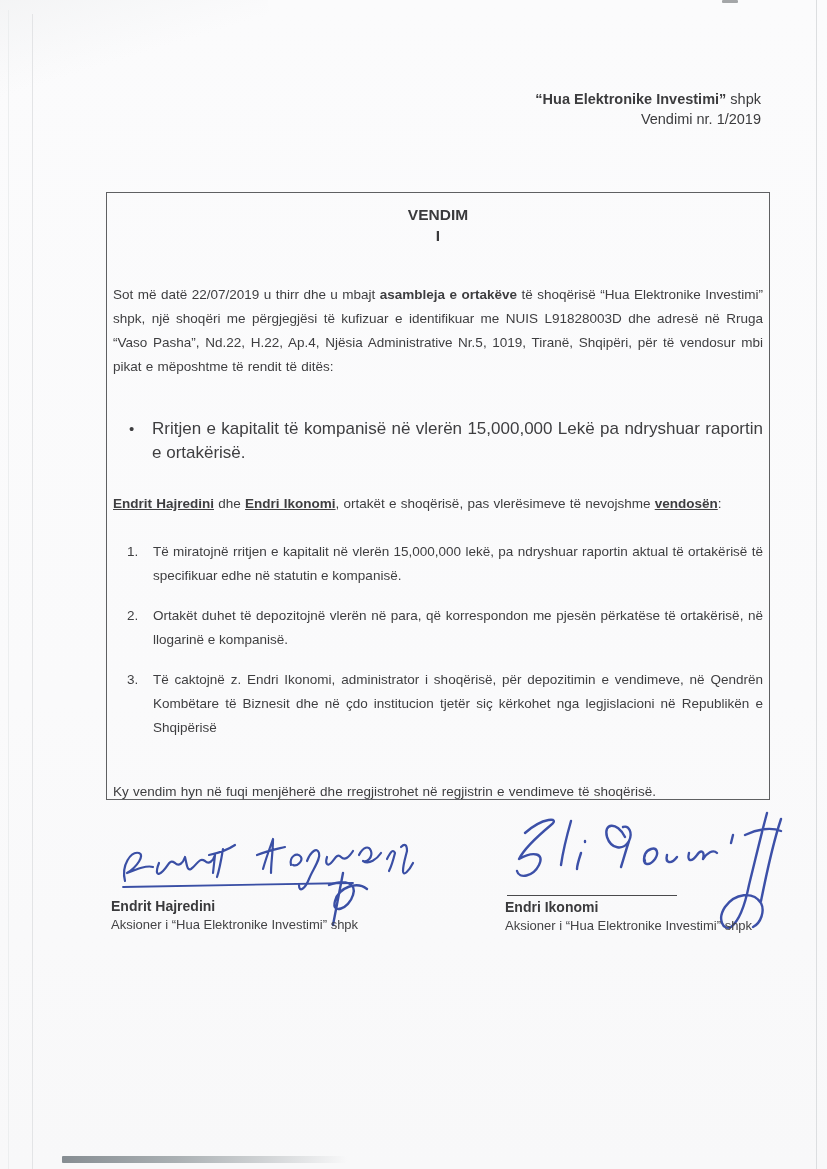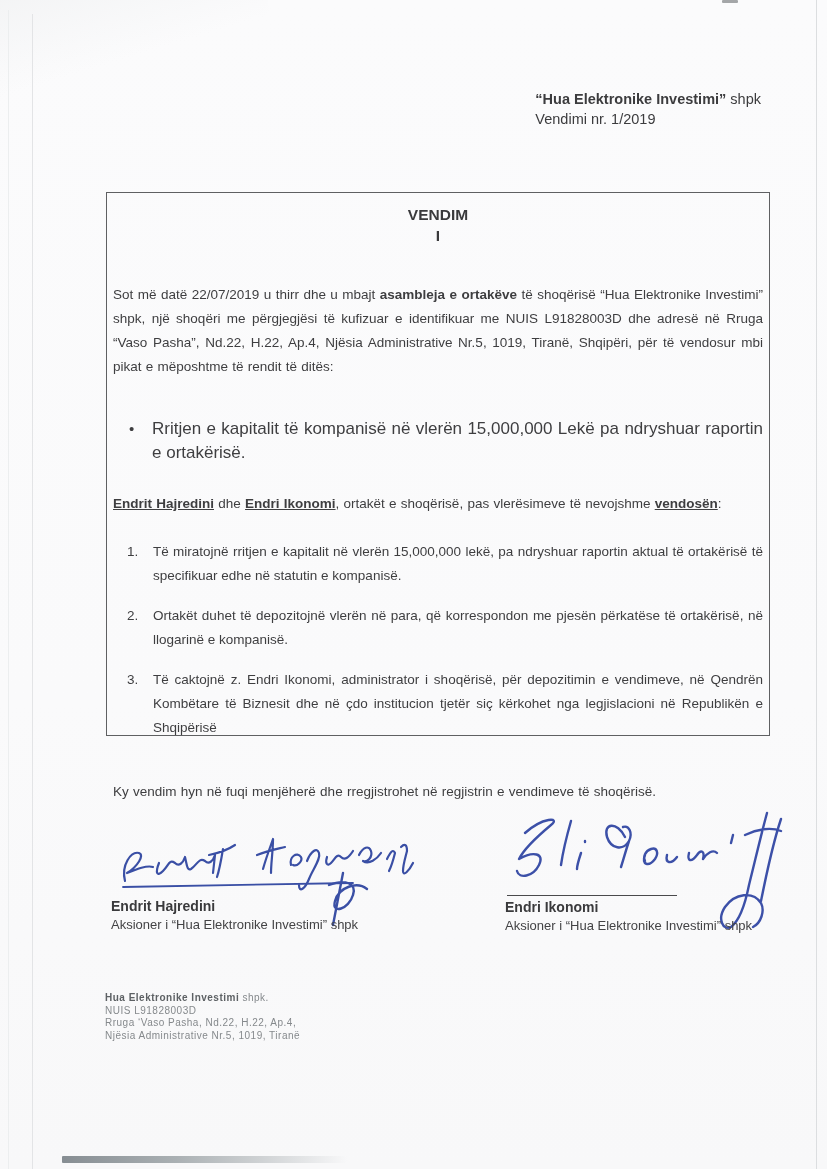--- a/index.html
+++ b/index.html
@@ -19,25 +19,25 @@
     position:absolute;left:-30px;top:-28px;width:300px;height:110px;
     background:linear-gradient(170deg,#f0f1f2 0%,rgba(250,250,251,0) 70%);
     transform:rotate(-7deg);opacity:.8;
   }
   .mark-top{position:absolute;left:722px;top:0;width:16px;height:3px;background:#949699;opacity:.85;border-radius:1px;}
   .strip-bottom{
     position:absolute;left:62px;top:1156px;width:285px;height:7px;border-radius:1px;
     background:linear-gradient(90deg,#868d92 0%,#aab0b3 40%,#cfd2d4 70%,rgba(230,232,233,0) 100%);
   }
   
-  .doc-header{position:absolute;top:89px;right:66px;text-align:left;font-size:14.5px;line-height:20px;color:#3c3c3e;}
+  .doc-header{position:absolute;top:89px;right:66px;text-align:right;font-size:14.5px;line-height:20px;color:#3c3c3e;}
   .doc-header .b{font-weight:bold;}
   
   .content-box{
-    position:absolute;left:106px;top:192px;width:664px;height:544px;
+    position:absolute;left:106px;top:192px;width:664px;height:608px;
     border:1px solid #5f6062;box-sizing:border-box;padding:0 6px;
   }
   .doc-title{margin-top:11px;text-align:center;font-weight:bold;font-size:15.5px;line-height:21px;color:#3a3a3c;}
   .para{margin:0;text-align:justify;font-size:13.5px;line-height:24px;word-spacing:.5px;}
   .intro{margin-top:37px;}
   ul.agenda{list-style:none;margin:38px 0 0;padding:0 0 0 14px;}
   ul.agenda li{position:relative;padding-left:25px;font-size:17px;line-height:24px;text-align:justify;}
   ul.agenda li::before{content:"\2022";position:absolute;left:2px;top:0;font-size:15px;}
   .names{margin-top:27px;}
   .bu{font-weight:bold;text-decoration:underline;}
@@ -125,20 +125,14 @@
           <path d="M262,4 C256,26 250,52 244,76 C240,96 234,112 226,118 C218,122 212,110 220,98 C230,84 248,82 256,94 C260,102 256,114 248,118 M276,10 C268,34 262,62 256,92 M240,26 C252,20 266,18 276,22"></path>
         </g>
       </svg>
       <div class="sig-line"></div>
       <div class="sig-name">Endri Ikonomi</div>
       <div class="sig-role">Aksioner i “Hua Elektronike Investimi” shpk</div>
     </div>
 
   </div>
 
-  <div class="doc-footer">
-    <div><span class="b">Hua Elektronike Investimi</span><span> shpk.</span></div>
-    <div>NUIS L91828003D</div>
-    <div>Rruga ‘Vaso Pasha, Nd.22, H.22, Ap.4,</div>
-    <div>Njësia Administrative Nr.5, 1019, Tiranë</div>
-  </div>
 
 </div>
 
 </body></html>

